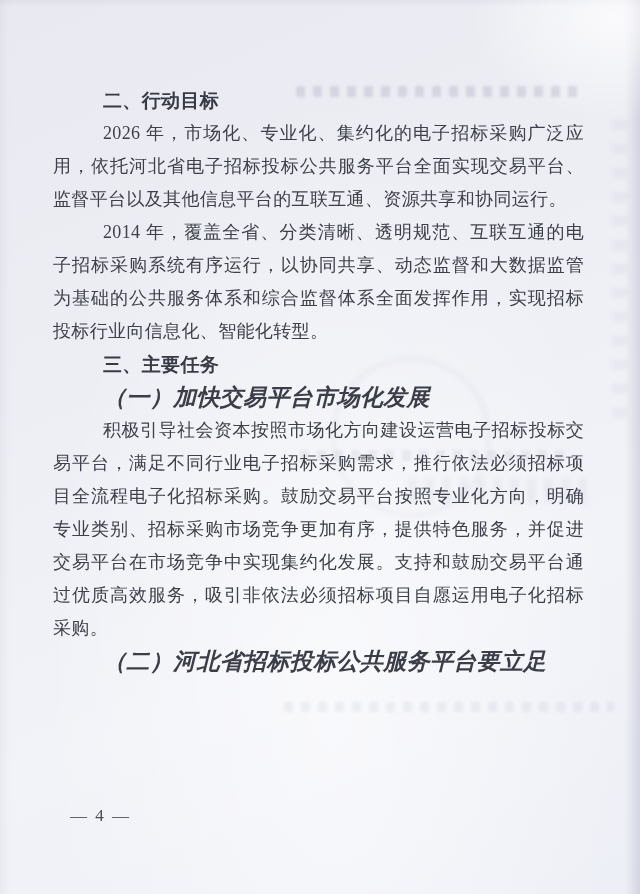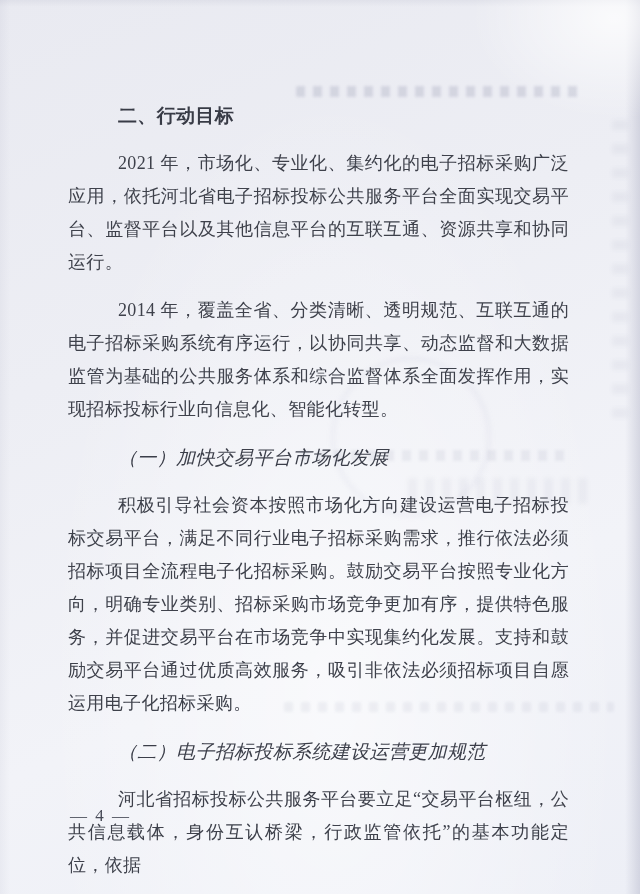--- a/index.html
+++ b/index.html
@@ -34,28 +34,28 @@
     background:repeating-linear-gradient(180deg, rgba(104,110,142,.25) 0 10px, rgba(104,110,142,0) 10px 24px);}
   .seal-ghost{position:absolute;left:330px;top:356px;width:150px;height:150px;border-radius:50%;
     border:6px solid rgba(138,144,176,.055);filter:blur(2px);}
   
   .content{
     position:absolute;left:53px;top:84px;width:531px;
     color:#3e414b;
     font-size:18px;line-height:33px;letter-spacing:.35px;
     text-align:justify;text-justify:inter-character;
   }
-  .content p{margin:15px;text-indent:50px;}
+  .content p{margin:0;text-indent:50px;}
   .h-bold{
     font-family:"DejaVu Sans","Liberation Sans",sans-serif;
     font-weight:bold;font-size:19px;line-height:33px;
     color:#383b46;text-indent:50px;margin:0;
   }
   .h-kai{
-    font-weight:normal;font-style:italic;font-size:19px;line-height:33px;
+    font-weight:bold;font-style:italic;font-size:23px;line-height:33px;
     color:#3b3e49;text-indent:50px;margin:0;
   }
   .pageno{
     position:absolute;left:70px;top:806px;
     color:#474a57;font-size:17px;letter-spacing:2px;
     font-family:"Liberation Serif","DejaVu Serif",serif;
   }
 </style>
 </head>
 <body>
@@ -68,23 +68,23 @@
   <div class="corner-light"></div>
   <div class="smudge s1"></div>
   <div class="smudge s2"></div>
   <div class="smudge s3"></div>
   <div class="smudge s4"></div>
   <div class="smudge s5"></div>
   <div class="seal-ghost"></div>
 
   <div class="content">
     <p class="h-bold">二、行动目标</p>
-    <p>2021 年，市场化、专业化、集约化的电子招标采购广泛应用，依托河北省电子招标投标公共服务平台全面实现交易平台、监督平台以及其他信息平台的互联互通、资源共享和协同运行。</p>
+    <p>2026 年，市场化、专业化、集约化的电子招标采购广泛应用，依托河北省电子招标投标公共服务平台全面实现交易平台、监督平台以及其他信息平台的互联互通、资源共享和协同运行。</p>
     <p>2014 年，覆盖全省、分类清晰、透明规范、互联互通的电子招标采购系统有序运行，以协同共享、动态监督和大数据监管为基础的公共服务体系和综合监督体系全面发挥作用，实现招标投标行业向信息化、智能化转型。</p>
+    <p class="h-bold">三、主要任务</p>
     <p class="h-kai">（一）加快交易平台市场化发展</p>
     <p>积极引导社会资本按照市场化方向建设运营电子招标投标交易平台，满足不同行业电子招标采购需求，推行依法必须招标项目全流程电子化招标采购。鼓励交易平台按照专业化方向，明确专业类别、招标采购市场竞争更加有序，提供特色服务，并促进交易平台在市场竞争中实现集约化发展。支持和鼓励交易平台通过优质高效服务，吸引非依法必须招标项目自愿运用电子化招标采购。</p>
-    <p class="h-kai">（二）电子招标投标系统建设运营更加规范</p>
-    <p>河北省招标投标公共服务平台要立足“交易平台枢纽，公共信息载体，身份互认桥梁，行政监管依托”的基本功能定位，依据</p>
+    <p class="h-kai">（二）河北省招标投标公共服务平台要立足</p>
   </div>
 
   <div class="pageno">— 4 —</div>
 
 </div>
 
 </body></html>

